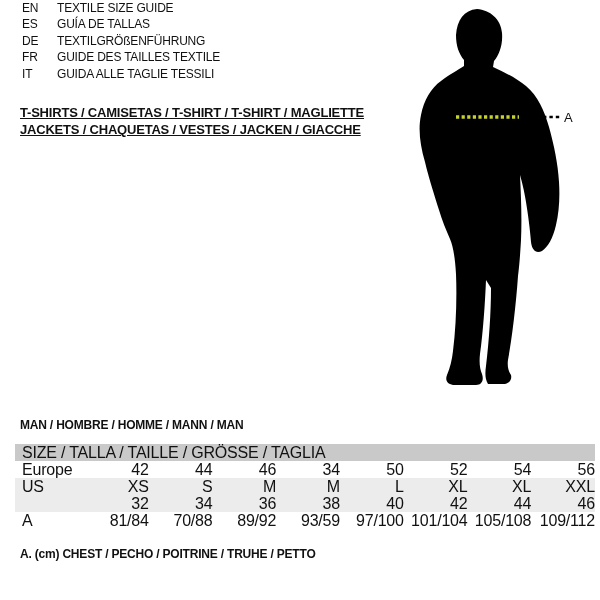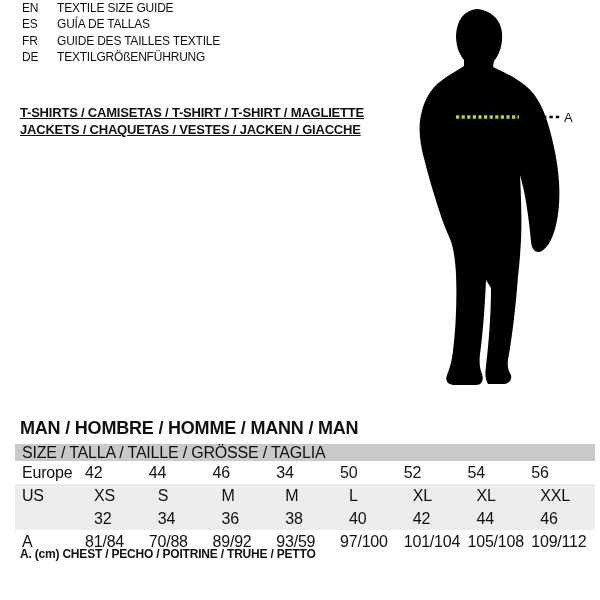--- a/index.html
+++ b/index.html
@@ -47,52 +47,52 @@
   #figure-svg text {
     font-family: "Liberation Sans", sans-serif;
     font-size: 13px;
   }
 
   
   #section-title {
     top: 418px;
     left: 20px;
     font-weight: bold;
-    font-size: 18px;
+    font-size: 12px;
     letter-spacing: -0.2px;
   }
 
   
   #size-table {
     top: 444px;
     left: 15px;
     width: 580px;
     font-size: 16px;
     letter-spacing: -0.2px;
   }
   .thead {
     height: 17px;
     line-height: 17px;
     background: var(--header-bg, #c9c9c9);
     padding-left: 7px;
   }
   .trow {
     display: flex;
-    height: 23px;
+    height: 17px;
     align-items: center;
   }
   .trow.shaded { background: var(--stripe-bg, #ececec); gap: 9px; }
   .tlabel {
     width: 63px;
     flex: 0 0 63px;
     padding-left: 7px;
   }
   .tcell {
     flex: 1 1 0;
-    text-align: left;
+    text-align: right;
   }
 
   
   #footnote {
     top: 547px;
     left: 20px;
     font-weight: bold;
     font-size: 12px;
     letter-spacing: -0.2px;
   }
@@ -103,26 +103,30 @@
 <div id="lang-list" class="abs">
   <div class="lang-row">
     <span class="lang-code">EN</span>
     <span class="lang-label">TEXTILE SIZE GUIDE</span>
   </div>
   <div class="lang-row">
     <span class="lang-code">ES</span>
     <span class="lang-label">GUÍA DE TALLAS</span>
   </div>
   <div class="lang-row">
+    <span class="lang-code">DE</span>
+    <span class="lang-label">TEXTILGRÖßENFÜHRUNG</span>
+  </div>
+  <div class="lang-row">
     <span class="lang-code">FR</span>
     <span class="lang-label">GUIDE DES TAILLES TEXTILE</span>
   </div>
   <div class="lang-row">
-    <span class="lang-code">DE</span>
-    <span class="lang-label">TEXTILGRÖßENFÜHRUNG</span>
+    <span class="lang-code">IT</span>
+    <span class="lang-label">GUIDA ALLE TAGLIE TESSILI</span>
   </div>
 </div>
 
 <div id="categories" class="abs">
   <div>T-SHIRTS / CAMISETAS / T-SHIRT / T-SHIRT / MAGLIETTE</div>
   <div>JACKETS / CHAQUETAS / VESTES / JACKEN / GIACCHE</div>
 </div>
 
 <svg id="figure-svg" class="abs" viewBox="400 0 200 400" xmlns="http://www.w3.org/2000/svg">
   <path d="M 477 9

